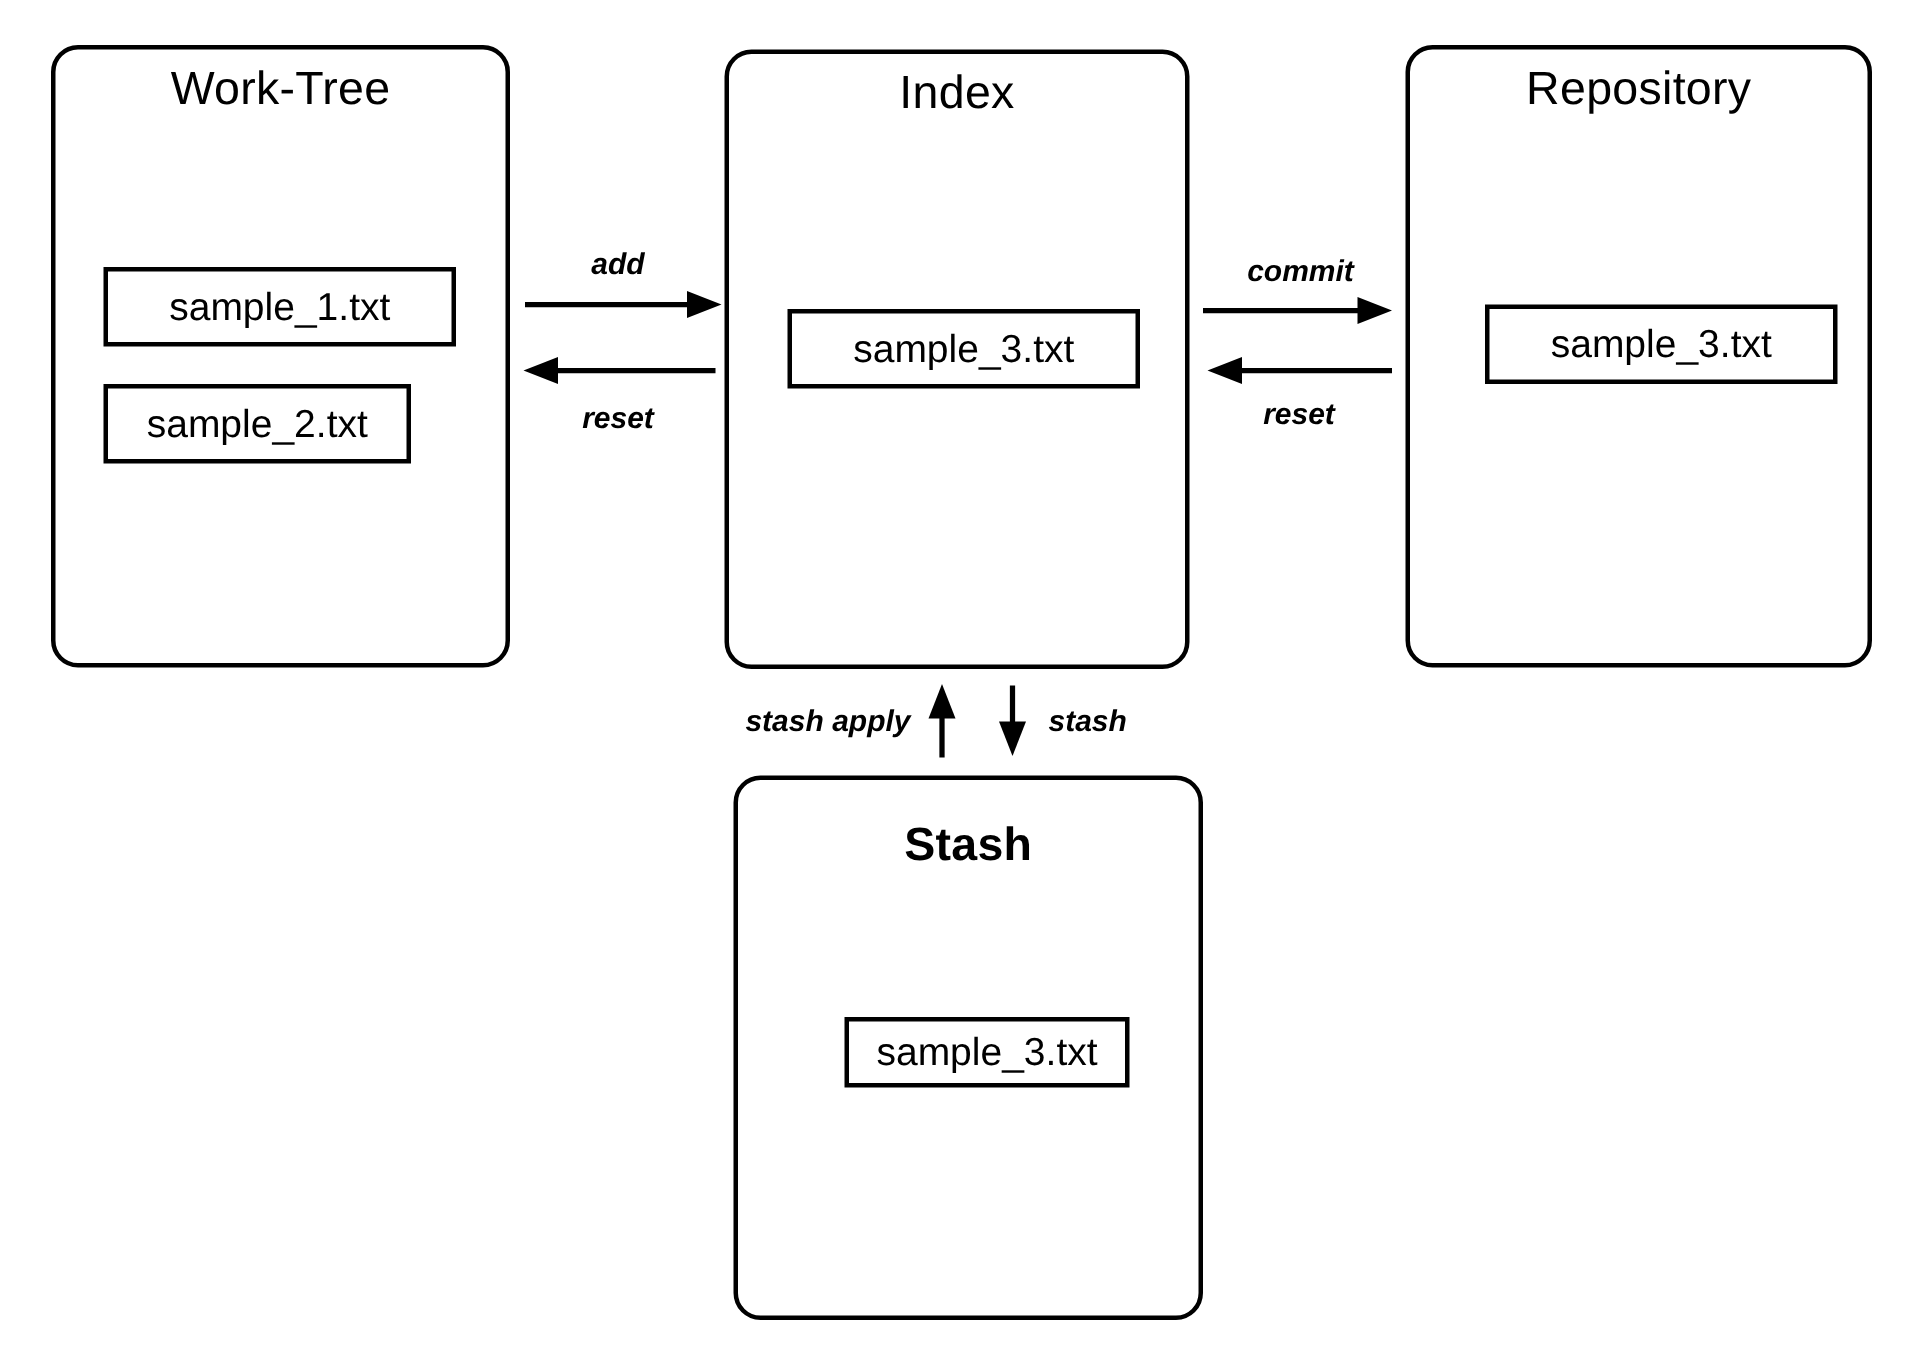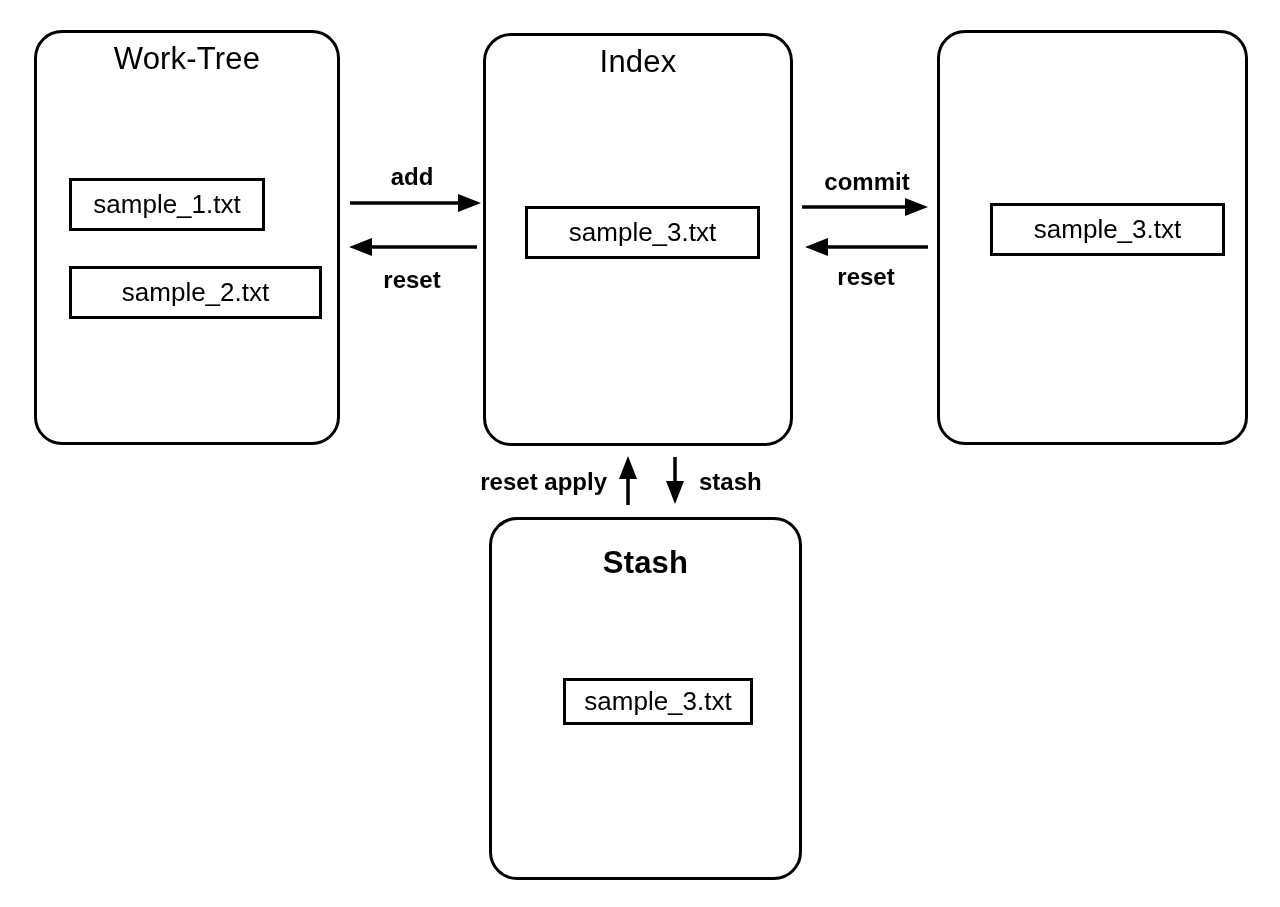--- a/index.html
+++ b/index.html
@@ -13,21 +13,21 @@
     position: relative;
     width: 1280px;
     height: 907px;
     background: #ffffff;
     overflow: hidden;
   }
   .container-box {
     position: absolute;
     box-sizing: border-box;
     border: 3px solid #000000;
-    border-radius: 28px;
+    border-radius: 18px;
     background: #ffffff;
   }
   .box-title {
     width: 100%;
     text-align: center;
     font-size: 31px;
     line-height: 36px;
     font-weight: 500;
     letter-spacing: 0.2px;
   }
@@ -46,42 +46,43 @@
   
   #box-worktree   { left: 34px;  top: 30px;  width: 306px; height: 415px; }
   #box-index      { left: 483px; top: 33px;  width: 310px; height: 413px; }
   #box-repository { left: 937px; top: 30px;  width: 311px; height: 415px; }
   #box-stash      { left: 489px; top: 517px; width: 313px; height: 363px; }
   #box-worktree .box-title,
   #box-index .box-title,
   #box-repository .box-title { margin-top: 8px; }
   #box-stash .box-title { margin-top: 25px; }
   
-  #file-wt-1    { left: 32px; top: 145px; width: 196px; height: 53px; }
-  #file-wt-2    { left: 32px; top: 233px; width: 253px; height: 53px; }
+  #file-wt-1    { left: 32px; top: 145px; width: 235px; height: 53px; }
+  #file-wt-2    { left: 32px; top: 223px; width: 205px; height: 53px; }
   #file-idx-3   { left: 39px; top: 170px; width: 235px; height: 53px; }
   #file-repo-3  { left: 50px; top: 170px; width: 235px; height: 53px; }
   #file-stash-3 { left: 71px; top: 158px; width: 190px; height: 47px; }
   
   .arrow-layer {
     position: absolute;
     left: 0; top: 0;
     width: 1280px;
     height: 907px;
     pointer-events: none;
   }
   .arrow-layer line { stroke: #000000; stroke-width: 3.5px; }
   .arrow-layer polygon { fill: #000000; stroke: none; }
   
   .edge-label {
     position: absolute;
-    font-size: 24px;
+    font-size: 20px;
     font-weight: 700;
     white-space: nowrap;
     transform: translate(-50%, -50%);
+    font-style: italic;
   }
   #label-stash-apply { transform: translate(-100%, -50%); }
   #label-stash       { transform: translate(0, -50%); }
 </style>
 </head>
 <body>
 
 <div class="canvas">
 
   <div class="container-box" id="box-worktree">
@@ -95,20 +96,21 @@
   </div>
 
   <div class="container-box" id="box-index">
     <div class="box-title">Index</div>
     <div class="file-box" id="file-idx-3">
       <span>sample_3.txt</span>
     </div>
   </div>
 
   <div class="container-box" id="box-repository">
+    <div class="box-title">Repository</div>
     <div class="file-box" id="file-repo-3">
       <span>sample_3.txt</span>
     </div>
   </div>
 
   <div class="container-box" id="box-stash">
     <div class="box-title bold">Stash</div>
     <div class="file-box" id="file-stash-3">
       <span>sample_3.txt</span>
     </div>
@@ -138,16 +140,16 @@
     <g>
       <line x1="675" y1="457" x2="675" y2="482"></line>
       <polygon points="675,504 666,481 684,481"></polygon>
     </g>
   </svg>
 
   <div class="edge-label" style="left:412px; top:177px;">add</div>
   <div class="edge-label" style="left:412px; top:280px;">reset</div>
   <div class="edge-label" style="left:867px; top:182px;text-align:right;">commit</div>
   <div class="edge-label" style="left:866px; top:277px;">reset</div>
-  <div class="edge-label" id="label-stash-apply" style="left:607px; top:482px;">reset apply</div>
+  <div class="edge-label" id="label-stash-apply" style="left:607px; top:482px;">stash apply</div>
   <div class="edge-label" id="label-stash" style="left:699px; top:482px;">stash</div>
 
 </div>
 
 </body></html>

